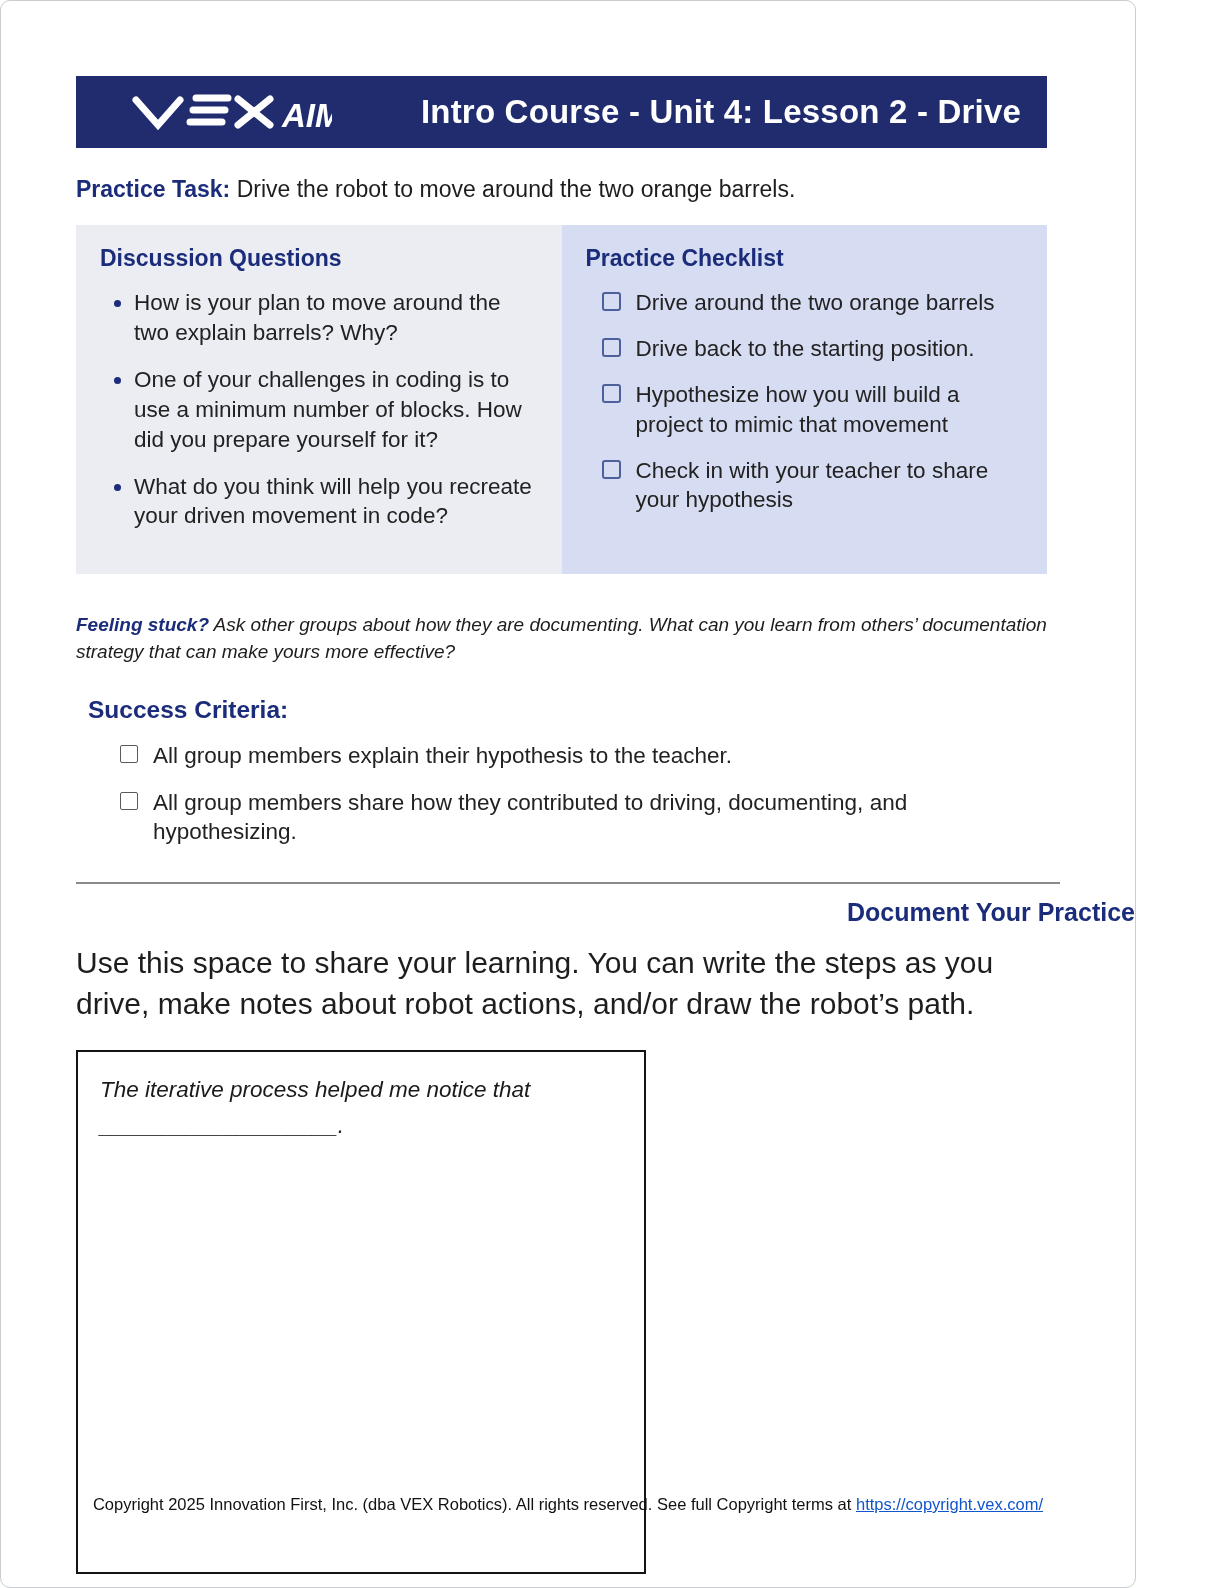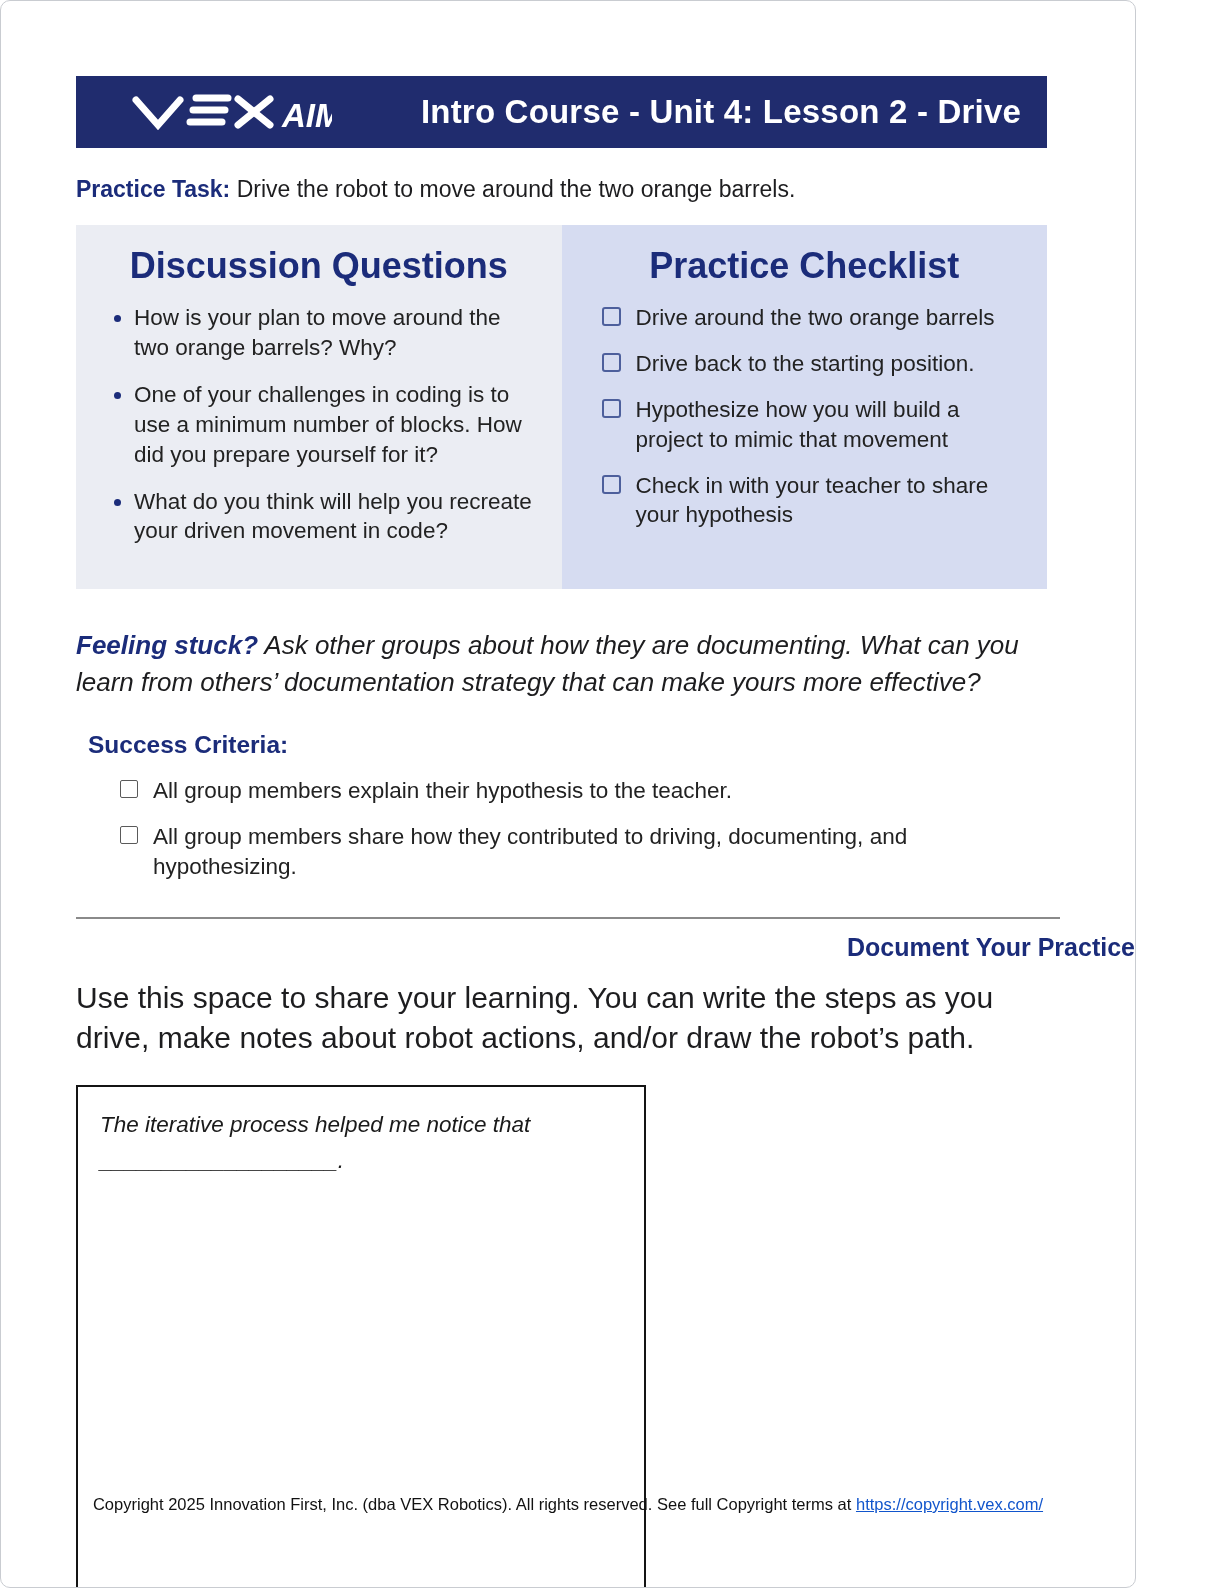--- a/index.html
+++ b/index.html
@@ -19,31 +19,31 @@
     margin-left:auto; color:#ffffff; font-weight:bold; font-size:33px; letter-spacing:0.2px;
   }
   
   .practice-task { margin:27px 88px 0 75px; font-size:23px; line-height:1.3; }
   .practice-task .label { color:#1b2c7a; font-weight:bold;text-align:center; }
   
   .boxes { margin:20px 88px 0 75px; display:flex; align-items:stretch; }
   .box { width:50%; padding:20px 24px 26px 24px; }
   .box-left  { background:#ebedf3; }
   .box-right { background:#d6dcf1; }
-  .box-title { text-align:center; color:#1b2c7a; font-weight:bold; font-size:36px; margin-bottom:16px; }
+  .box-title { color:#1b2c7a; font-weight:bold; font-size:23px; margin-bottom:16px; }
   .box-left ul { margin:6px 0 0 0; padding-left:34px; }
   .box-left li { font-size:22.5px; line-height:1.33; margin-bottom:17px; color:#222; }
   .box-left li::marker { color:#1b2c7a; }
   .check-row { display:flex; gap:15px; margin-bottom:17px; font-size:22.5px; line-height:1.3; color:#222;padding-left:16px; }
   .checkbox-blue {
     width:19px; height:19px; border:2px solid #4d5f9c; border-radius:3px;
     background:transparent; flex:0 0 auto; margin-top:4px;
   }
   
-  .feeling { margin:38px 88px 0 75px; font-style:italic; font-size:26px; line-height:1.42; }
+  .feeling { margin:38px 88px 0 75px; font-style:italic; font-size:19px; line-height:1.42; }
   .feeling .label { color:#1b2c7a; font-weight:bold; }
   
   .success { margin:30px 88px 0 75px; }
   .success-title { color:#1b2c7a; font-weight:bold; font-size:24.5px;margin-left:12px; }
   .success .check-row { margin:17px 0 0 28px; }
   .checkbox-gray {
     width:18px; height:18px; border:1.8px solid #5a5a5a; border-radius:2px;
     background:transparent; flex:0 0 auto; margin-top:4px;
   }
   
@@ -84,21 +84,21 @@
 
   <div class="practice-task">
     <span class="label">Practice Task:</span>
     <span>Drive the robot to move around the two orange barrels.</span>
   </div>
 
   <div class="boxes">
     <div class="box box-left">
       <div class="box-title">Discussion Questions</div>
       <ul>
-        <li>How is your plan to move around the two orange barrels? Why?</li>
+        <li>How is your plan to move around the two explain barrels? Why?</li>
         <li>One of your challenges in coding is to use a minimum number of blocks. How did you prepare yourself for it?</li>
         <li>What do you think will help you recreate your driven movement in code?</li>
       </ul>
     </div>
     <div class="box box-right">
       <div class="box-title">Practice Checklist</div>
       <div class="check-row">
         <span class="checkbox-blue"></span>
         <span>Drive around the two orange barrels</span>
       </div>

